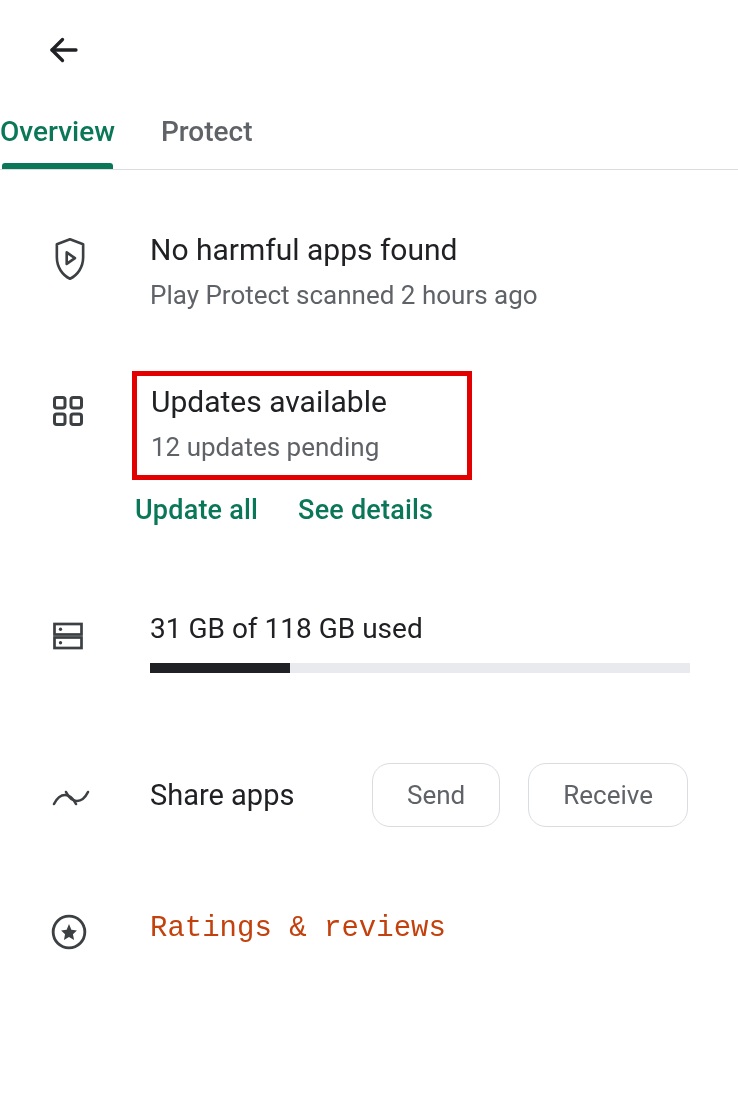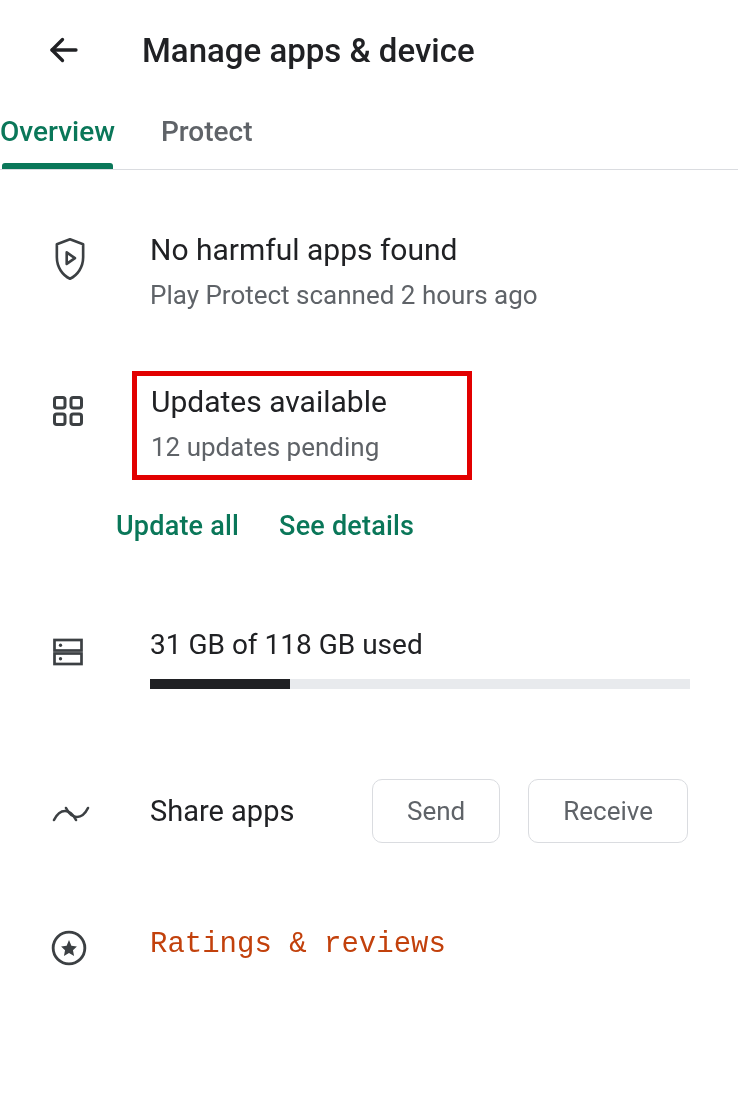--- a/index.html
+++ b/index.html
@@ -62,21 +62,21 @@
     border-radius: 3px 3px 0 0;
   }
   .content {
     padding: 60px 50px 50px 50px;
   }
   .section {
     display: flex;
     align-items: flex-start;
     margin-bottom: 68px;
   }
-  .section.updates-row { margin-bottom: 30px; }
+  .section.updates-row { margin-bottom: 14px; }
   .section.storage-row { margin-bottom: 90px; align-items: flex-start; }
   .section.share-row { margin-bottom: 80px; align-items: center; }
   .section.ratings-row { margin-bottom: 0; align-items: center; }
   .icon-col {
     width: 100px;
     display: flex;
     align-items: center;
     justify-content: flex-start;
     padding-top: 6px;
     flex-shrink: 0;
@@ -100,21 +100,21 @@
     border: 5px solid #e20000;
     padding: 6px 16px 10px 14px;
     margin: -10px -20px 0 -18px;
     position: relative;
     display: inline-block;
     min-width: 340px;
   }
   .action-row {
     display: flex;
     gap: 40px;
-    margin-left: 66px;
+    margin-left: 85px;
     margin-bottom: 86px;
   }
   .text-btn {
     font-size: 27px;
     font-weight: 500;
     color: #0a7759;
     cursor: pointer;
     letter-spacing: 0.2px;
   }
   .storage-label {
@@ -137,21 +137,21 @@
     font-size: 29px;
     color: #202124;
   }
   .share-btns {
     display: flex;
     gap: 28px;
     margin-left: auto;
   }
   .pill-btn {
     border: 1.5px solid #dadce0;
-    border-radius: 10px;
+    border-radius: 18px;
     padding: 16px 34px;
     font-size: 26px;
     color: #5f6368;
     cursor: pointer;
     background: transparent;
     font-family: inherit;
     font-weight: 400;
   }
   .ratings-label {
     font-size: 29px;
@@ -162,21 +162,20 @@
 </head>
 <body>
 
 <div class="header">
   <div class="back-btn">
     <svg width="36" height="36" viewBox="0 0 24 24" fill="none" stroke="currentColor" stroke-width="2.2" stroke-linecap="round" stroke-linejoin="round">
       <line x1="20" y1="12" x2="4" y2="12"></line>
       <polyline points="11 5 4 12 11 19"></polyline>
     </svg>
   </div>
-  <div class="page-title">Manage apps &amp; device</div>
 </div>
 
 <div class="tabs">
   <div class="tab active">Overview</div>
   <div class="tab">Protect</div>
 </div>
 
 <div class="content">
 
   <div class="section">

